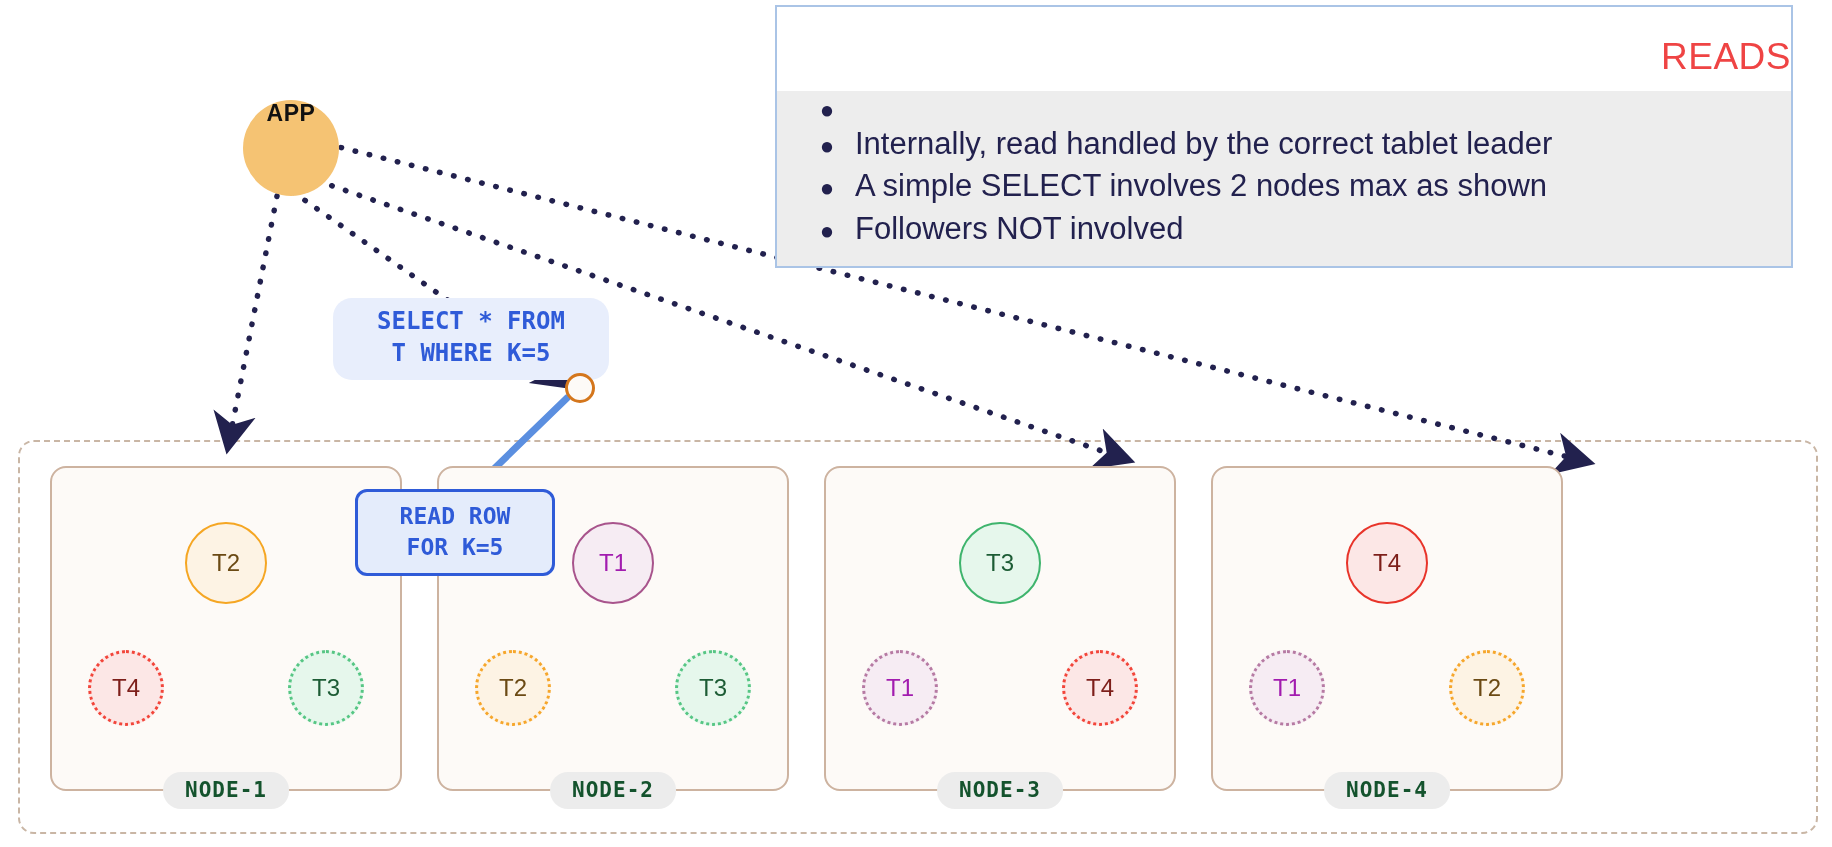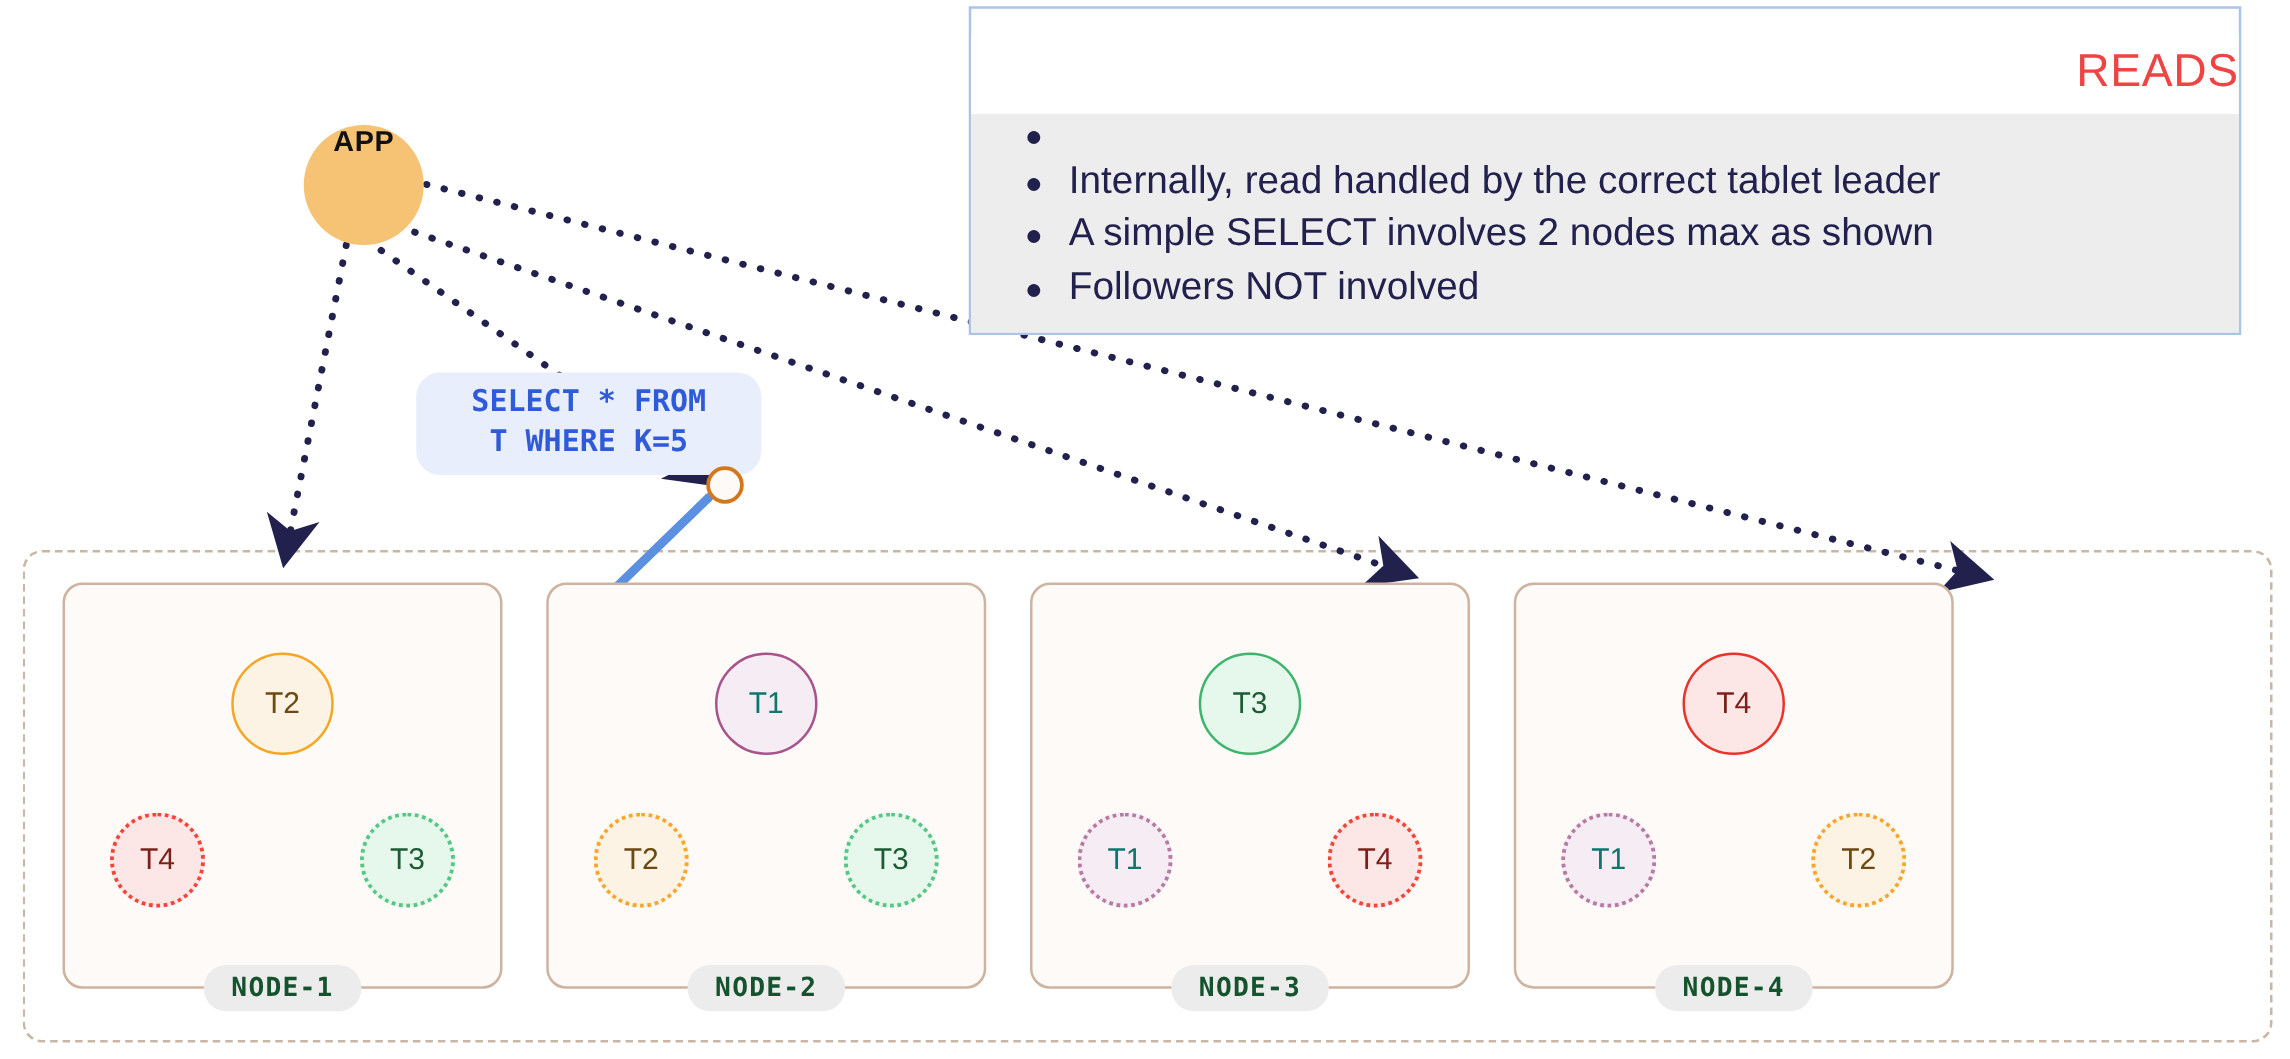--- a/index.html
+++ b/index.html
@@ -199,21 +199,21 @@
   .tablet.follower {
     width: 76px; height: 76px;
     border-width: 3.6px;
     border-style: dotted;
     top: 182px;
   }
   .tablet.follower.left  { left: 36px; }
   .tablet.follower.right { right: 36px; }
 
   
-  .t-T1 { background: #f6ecf3; border-color: #a8548c; color: #0f766e; align-items: center; }
+  .t-T1 { background: #f6ecf3; border-color: #a8548c; color: #a21caf; align-items: center; }
   .t-T2 { background: #fdf3e4; border-color: #f5a623; color: #6b4a14; }
   .t-T3 { background: #e6f7ec; border-color: #3fb46d; color: #1d5c35; }
   .t-T4 { background: #fce7e6; border-color: #e8342a; color: #7d1f1a; }
 
   .t-T1.follower { border-color: #b67aa3; }
   .t-T2.follower { border-color: #f6a62b; }
   .t-T3.follower { border-color: #56c684; }
   .t-T4.follower { border-color: #f2453a; }
 
   
@@ -337,14 +337,18 @@
       <span>T1</span>
     </div>
     <div class="tablet follower right t-T2">
       <span>T2</span>
     </div>
     <div class="node-label">NODE-4</div>
   </div>
 
   <div id="leader-port"></div>
 
+  <div id="read-callout">
+    <div class="read-line">READ ROW</div>
+    <div class="read-line">FOR K=5</div>
+  </div>
 
 </div>
 
 </body></html>

